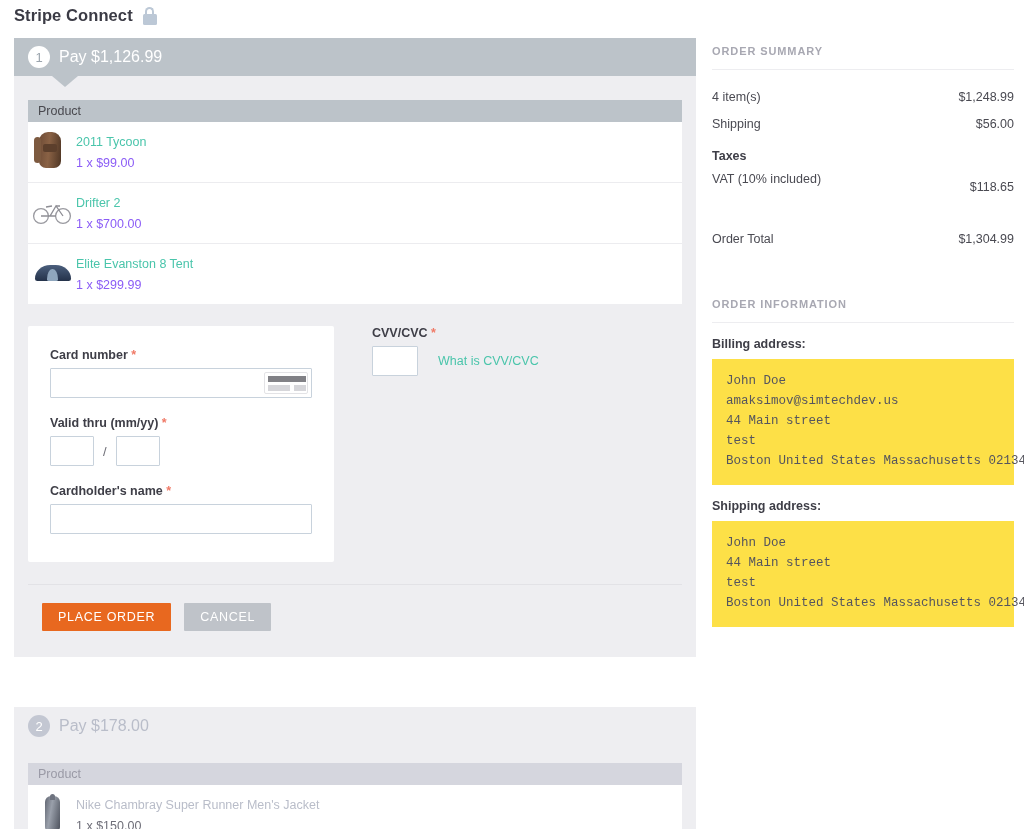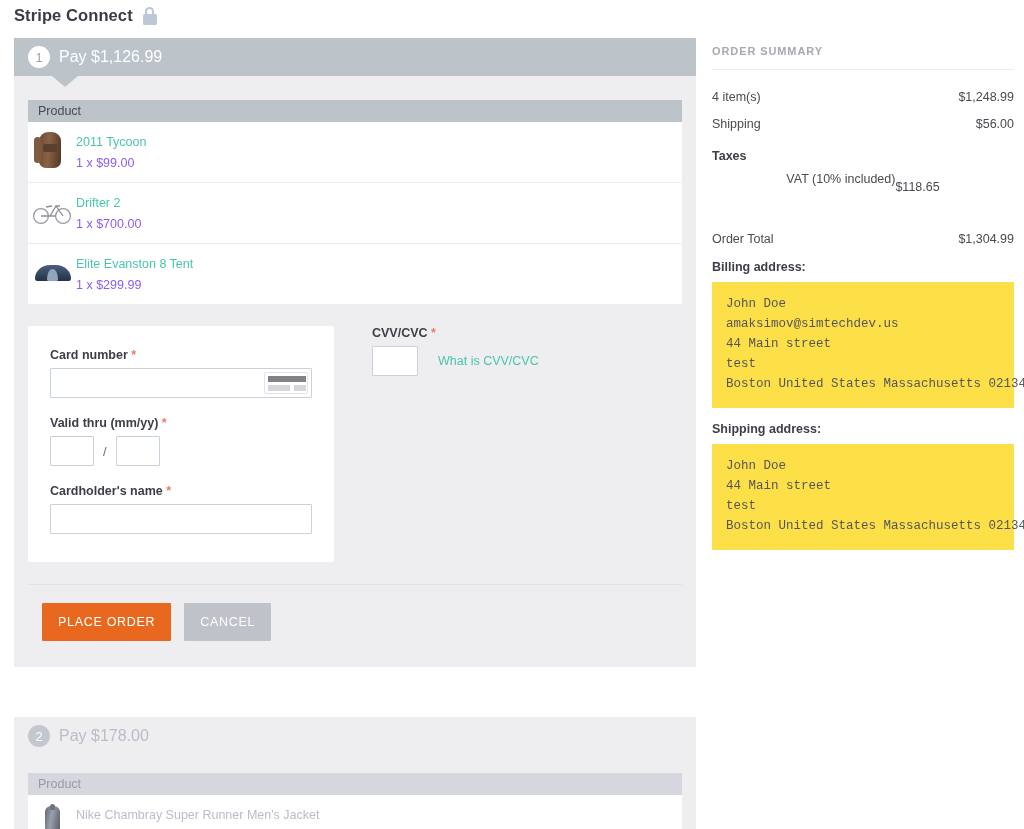--- a/index.html
+++ b/index.html
@@ -172,39 +172,39 @@
   }
 
   
   .actions {
     margin-top: 22px; border-top: 1px solid #e2e2e6;
     padding: 18px 0 26px 14px; display: flex; gap: 13px;
   }
   .btn {
     border: none; font-family: "Liberation Sans", sans-serif;
     font-size: 12.5px; letter-spacing: .7px; color: #ffffff;
-    height: 38px; padding: 0 16px; cursor: pointer; border-radius: 1px;
+    height: 28px; padding: 0 16px; cursor: pointer; border-radius: 1px;
   }
   .btn-place { background: #e8681f; }
   .btn-cancel { background: #bfc3c9; }
 
   
   .right-col { position: absolute; left: 712px; top: 45px; width: 302px; }
   .sec-title {
     font-size: 11px; font-weight: bold; letter-spacing: .9px;
     color: #a8a8b2; text-transform: uppercase;
     padding-bottom: 12px; border-bottom: 1px solid #ededf0;
   }
   .sum-row {
     display: flex; justify-content: space-between; align-items: baseline;
     font-size: 12.5px; color: #4a4a52; padding: 13px 0 0 0;
   }
   .sum-row.first { padding-top: 20px; }
   .sum-sub { font-weight: bold; color: #3e3e47; font-size: 12.5px; padding-top: 18px; }
-  .sum-row.vat { padding-top: 9px; justify-content: center; }
+  .sum-row.vat { padding-top: 9px; }
   .sum-row.vat .amt { align-self: flex-end; padding-top: 8px; }
   .sum-row.total { padding-top: 38px; }
 
   .sec-title-2 { margin-top: 52px; }
   .addr-label {
     font-size: 12.5px; font-weight: bold; color: #3e3e47;
     margin-top: 14px; margin-bottom: 8px;
   }
   .addr-box {
     background: #fde047; padding: 12px 14px 14px 14px;
@@ -367,20 +367,21 @@
     <div class="sum-row vat">
       <span>VAT (10% included)</span>
       <span class="amt">$118.65</span>
     </div>
 
     <div class="sum-row total">
       <span>Order Total</span>
       <span class="amt">$1,304.99</span>
     </div>
 
+    <div class="sec-title sec-title-2">ORDER INFORMATION</div>
 
     <div class="addr-label">Billing address:</div>
     <div class="addr-box">
       <div>John  Doe</div>
       <div>amaksimov@simtechdev.us</div>
       <div>44 Main street</div>
       <div>test</div>
       <div>Boston  United States  Massachusetts  02134</div>
     </div>
 

